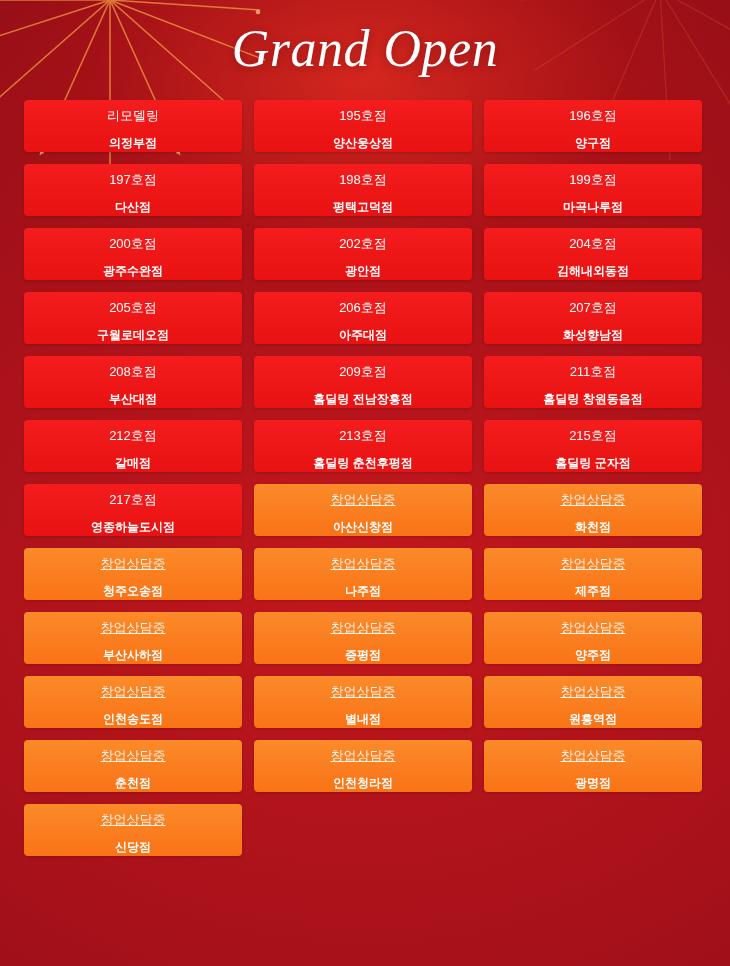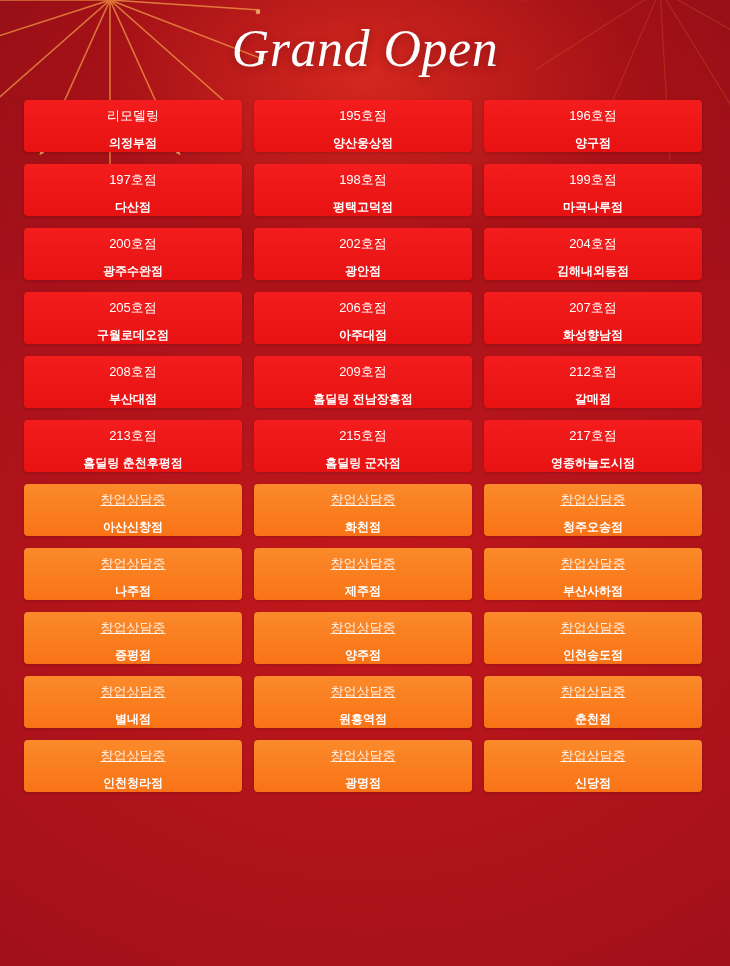--- a/index.html
+++ b/index.html
@@ -211,20 +211,24 @@
     </div>
     <div class="card red">
       <span class="card-tag">208호점</span>
       <span class="card-name">부산대점</span>
     </div>
     <div class="card red">
       <span class="card-tag">209호점</span>
       <span class="card-name">홈딜링 전남장흥점</span>
     </div>
     <div class="card red">
+      <span class="card-tag">211호점</span>
+      <span class="card-name">홈딜링 창원동읍점</span>
+    </div>
+    <div class="card red">
       <span class="card-tag">212호점</span>
       <span class="card-name">갈매점</span>
     </div>
     <div class="card red">
       <span class="card-tag">213호점</span>
       <span class="card-name">홈딜링 춘천후평점</span>
     </div>
     <div class="card red">
       <span class="card-tag">215호점</span>
       <span class="card-name">홈딜링 군자점</span>

